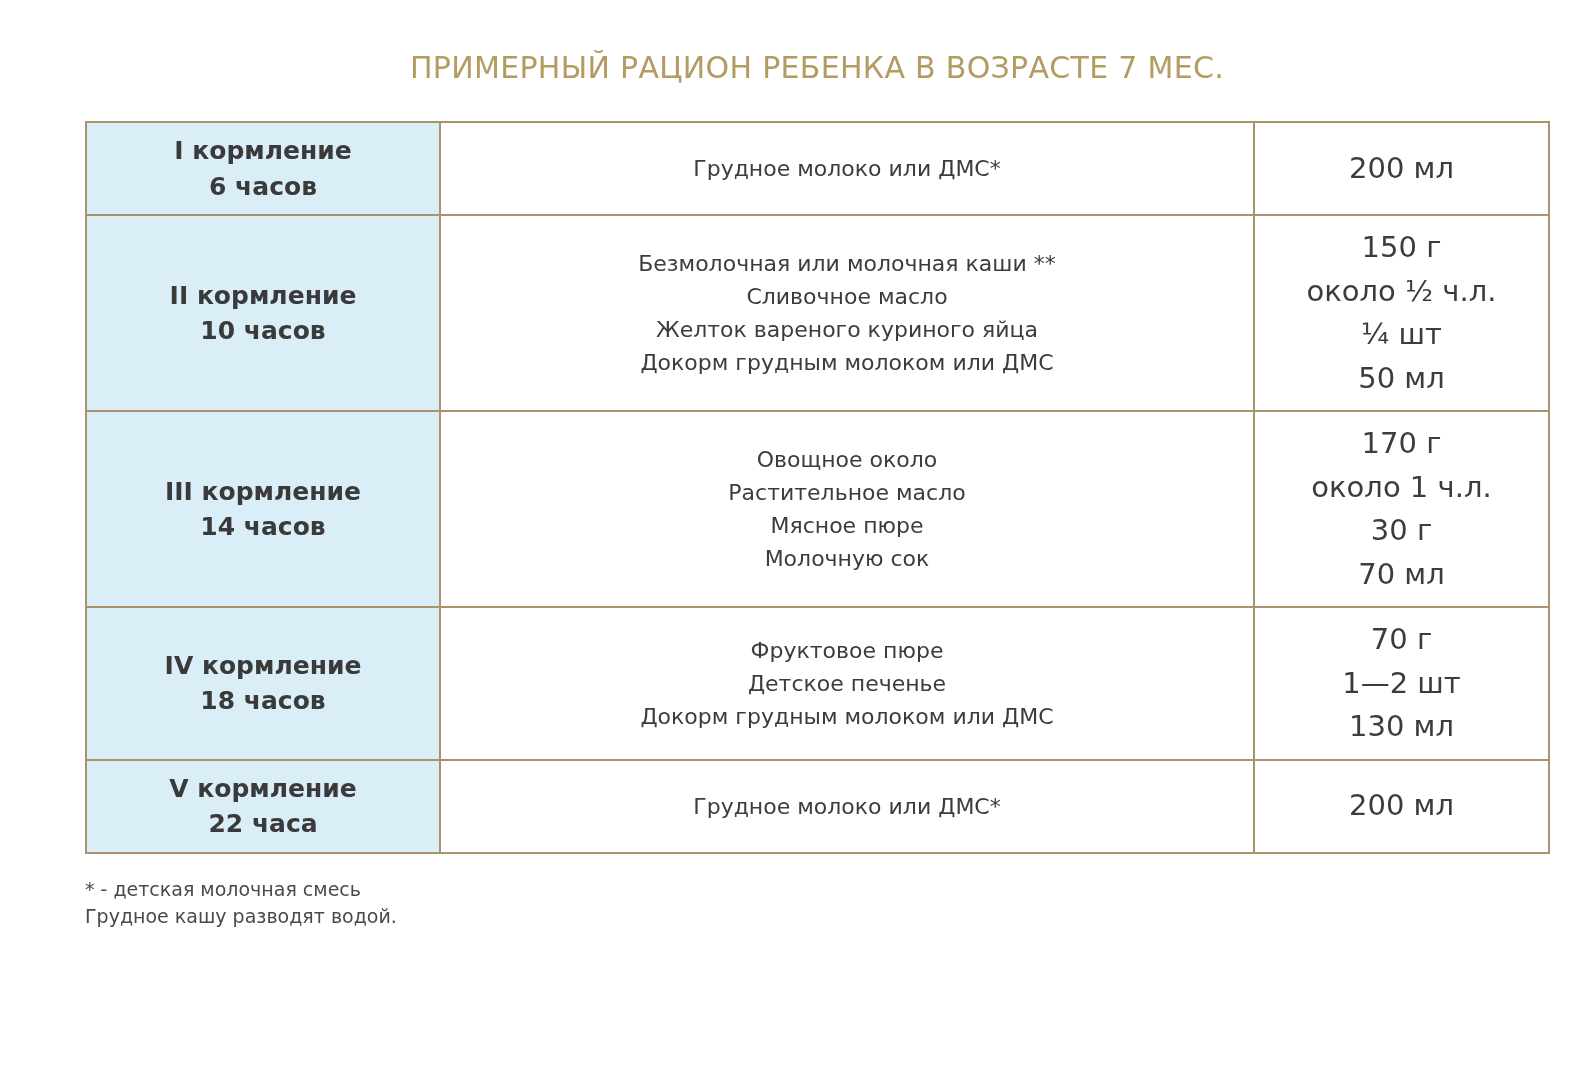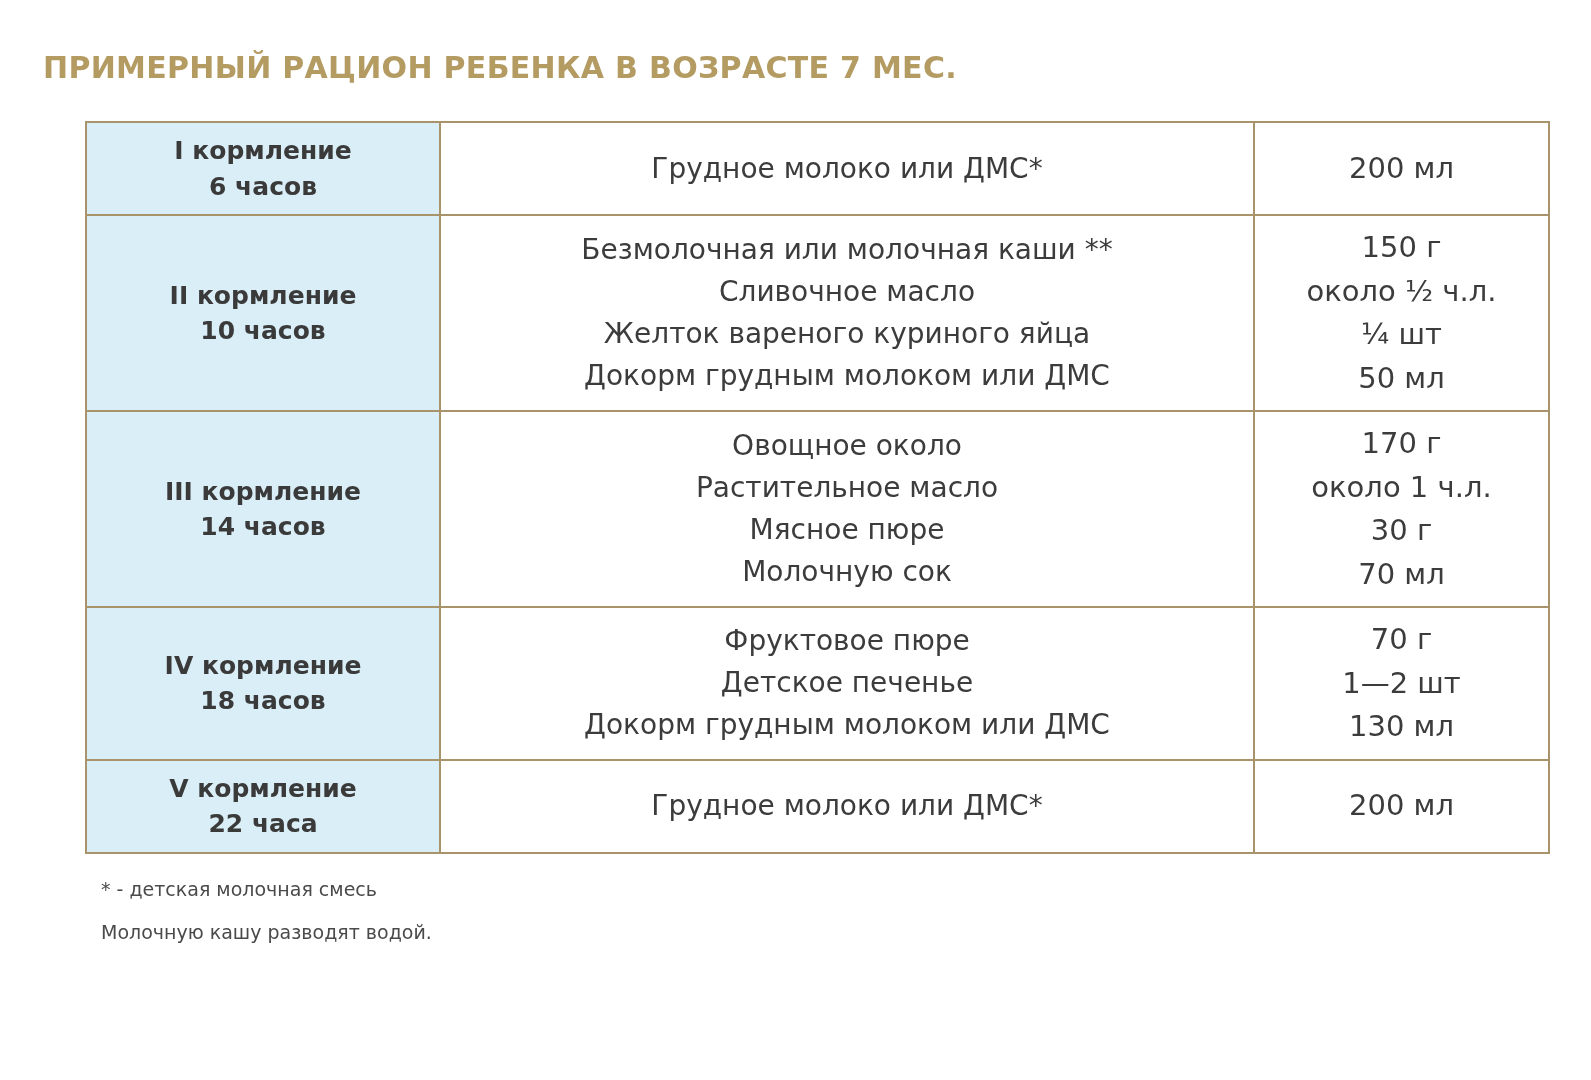--- a/index.html
+++ b/index.html
@@ -15,24 +15,24 @@
     position: relative;
     overflow: hidden;
   }
   .page {
     width: 1591px;
     height: 1080px;
     box-sizing: border-box;
     padding: 0;
   }
   .title {
-    text-align: left;
+    text-align: center;
     color: #b39b62;
     font-size: 30px;
-    font-weight: bold;
+    font-weight: normal;
     letter-spacing: 0.3px;
     margin: 50px 0 0 0;
     line-height: 1.2;
     padding-left: 43px;
   }
   .table-wrap {
     margin: 35px auto 0 auto;
     width: 1421px;
   }
   table.ration {
@@ -51,21 +51,21 @@
     text-align: center;
     font-weight: bold;
     font-size: 25px;
     line-height: 1.42;
     color: #3a3a3a;
     margin-top: 48px;
   }
   .col-items {
     width: 800px;
     text-align: center;
-    font-size: 28px;
+    font-size: 22px;
     line-height: 1.5;
     color: #3c3c3c;
   }
   .col-amounts {
     width: 281px;
     text-align: center;
     font-size: 29px;
     line-height: 1.5;
     color: #3c3c3c;
   }
@@ -73,21 +73,21 @@
   .line { display: block; white-space: nowrap; }
   .feed-name { display: block; }
   .feed-time { display: block; text-align: center; }
   .notes {
     margin: 22px auto 0 auto;
     width: 1421px;
     font-size: 19px;
     line-height: 1.45;
     color: #4a4a4a;
   }
-  .notes p { margin: 16px; }
+  .notes p { margin: 0; }
 </style>
 </head>
 <body>
 
 <div class="page">
 
   <h1 class="title">ПРИМЕРНЫЙ РАЦИОН РЕБЕНКА В ВОЗРАСТЕ 7 МЕС.</h1>
 
   <div class="table-wrap">
     <table class="ration">
@@ -171,16 +171,16 @@
           <td class="col-amounts">
             <span class="line">200 мл</span>
           </td>
         </tr>
       </tbody>
     </table>
   </div>
 
   <div class="notes">
     <p>* - детская молочная смесь</p>
-    <p>Молочную кашу разводят водой.</p>
+    <p>Грудное кашу разводят водой.</p>
   </div>
 
 </div>
 
 </body></html>

